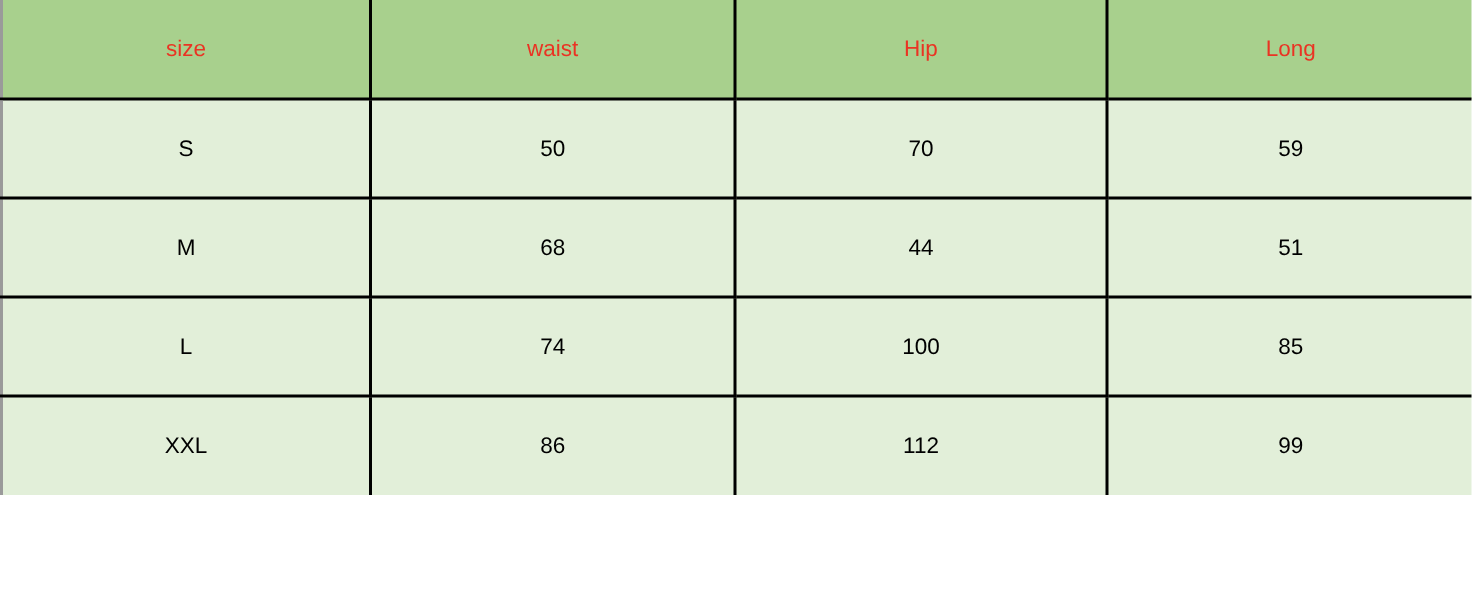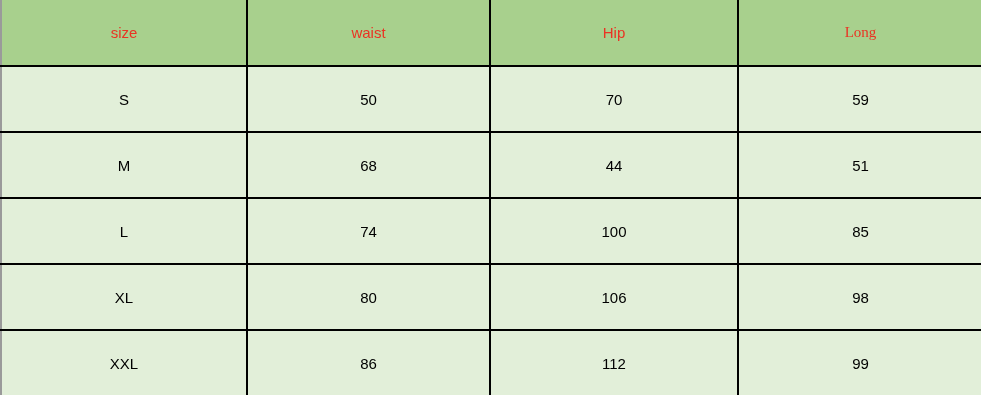--- a/index.html
+++ b/index.html
@@ -42,21 +42,20 @@
     font-size: 15px;
     font-weight: normal;
     border-right: 2px solid #000000;
     border-bottom: 2px solid #000000;
   }
   .size-chart thead th:first-child {
     border-left: 2px solid #9a9a9a;
   }
   .size-chart thead th:last-child {
     border-right: none;
-    font-family: Liberation Serif, serif;
   }
 
   
   .size-chart tbody td {
     height: 66px;
     background: #e2efd9;
     color: #000000;
     font-size: 15px;
     border-right: 2px solid #000000;
     border-bottom: 2px solid #000000;
@@ -102,25 +101,19 @@
       <td>44</td>
       <td>51</td>
     </tr>
     <tr>
       <td>L</td>
       <td>74</td>
       <td>100</td>
       <td>85</td>
     </tr>
     <tr>
-      <td>XL</td>
-      <td>80</td>
-      <td>106</td>
-      <td>98</td>
-    </tr>
-    <tr>
       <td>XXL</td>
       <td>86</td>
       <td>112</td>
       <td>99</td>
     </tr>
   </tbody>
 </table>
 
 </body></html>

